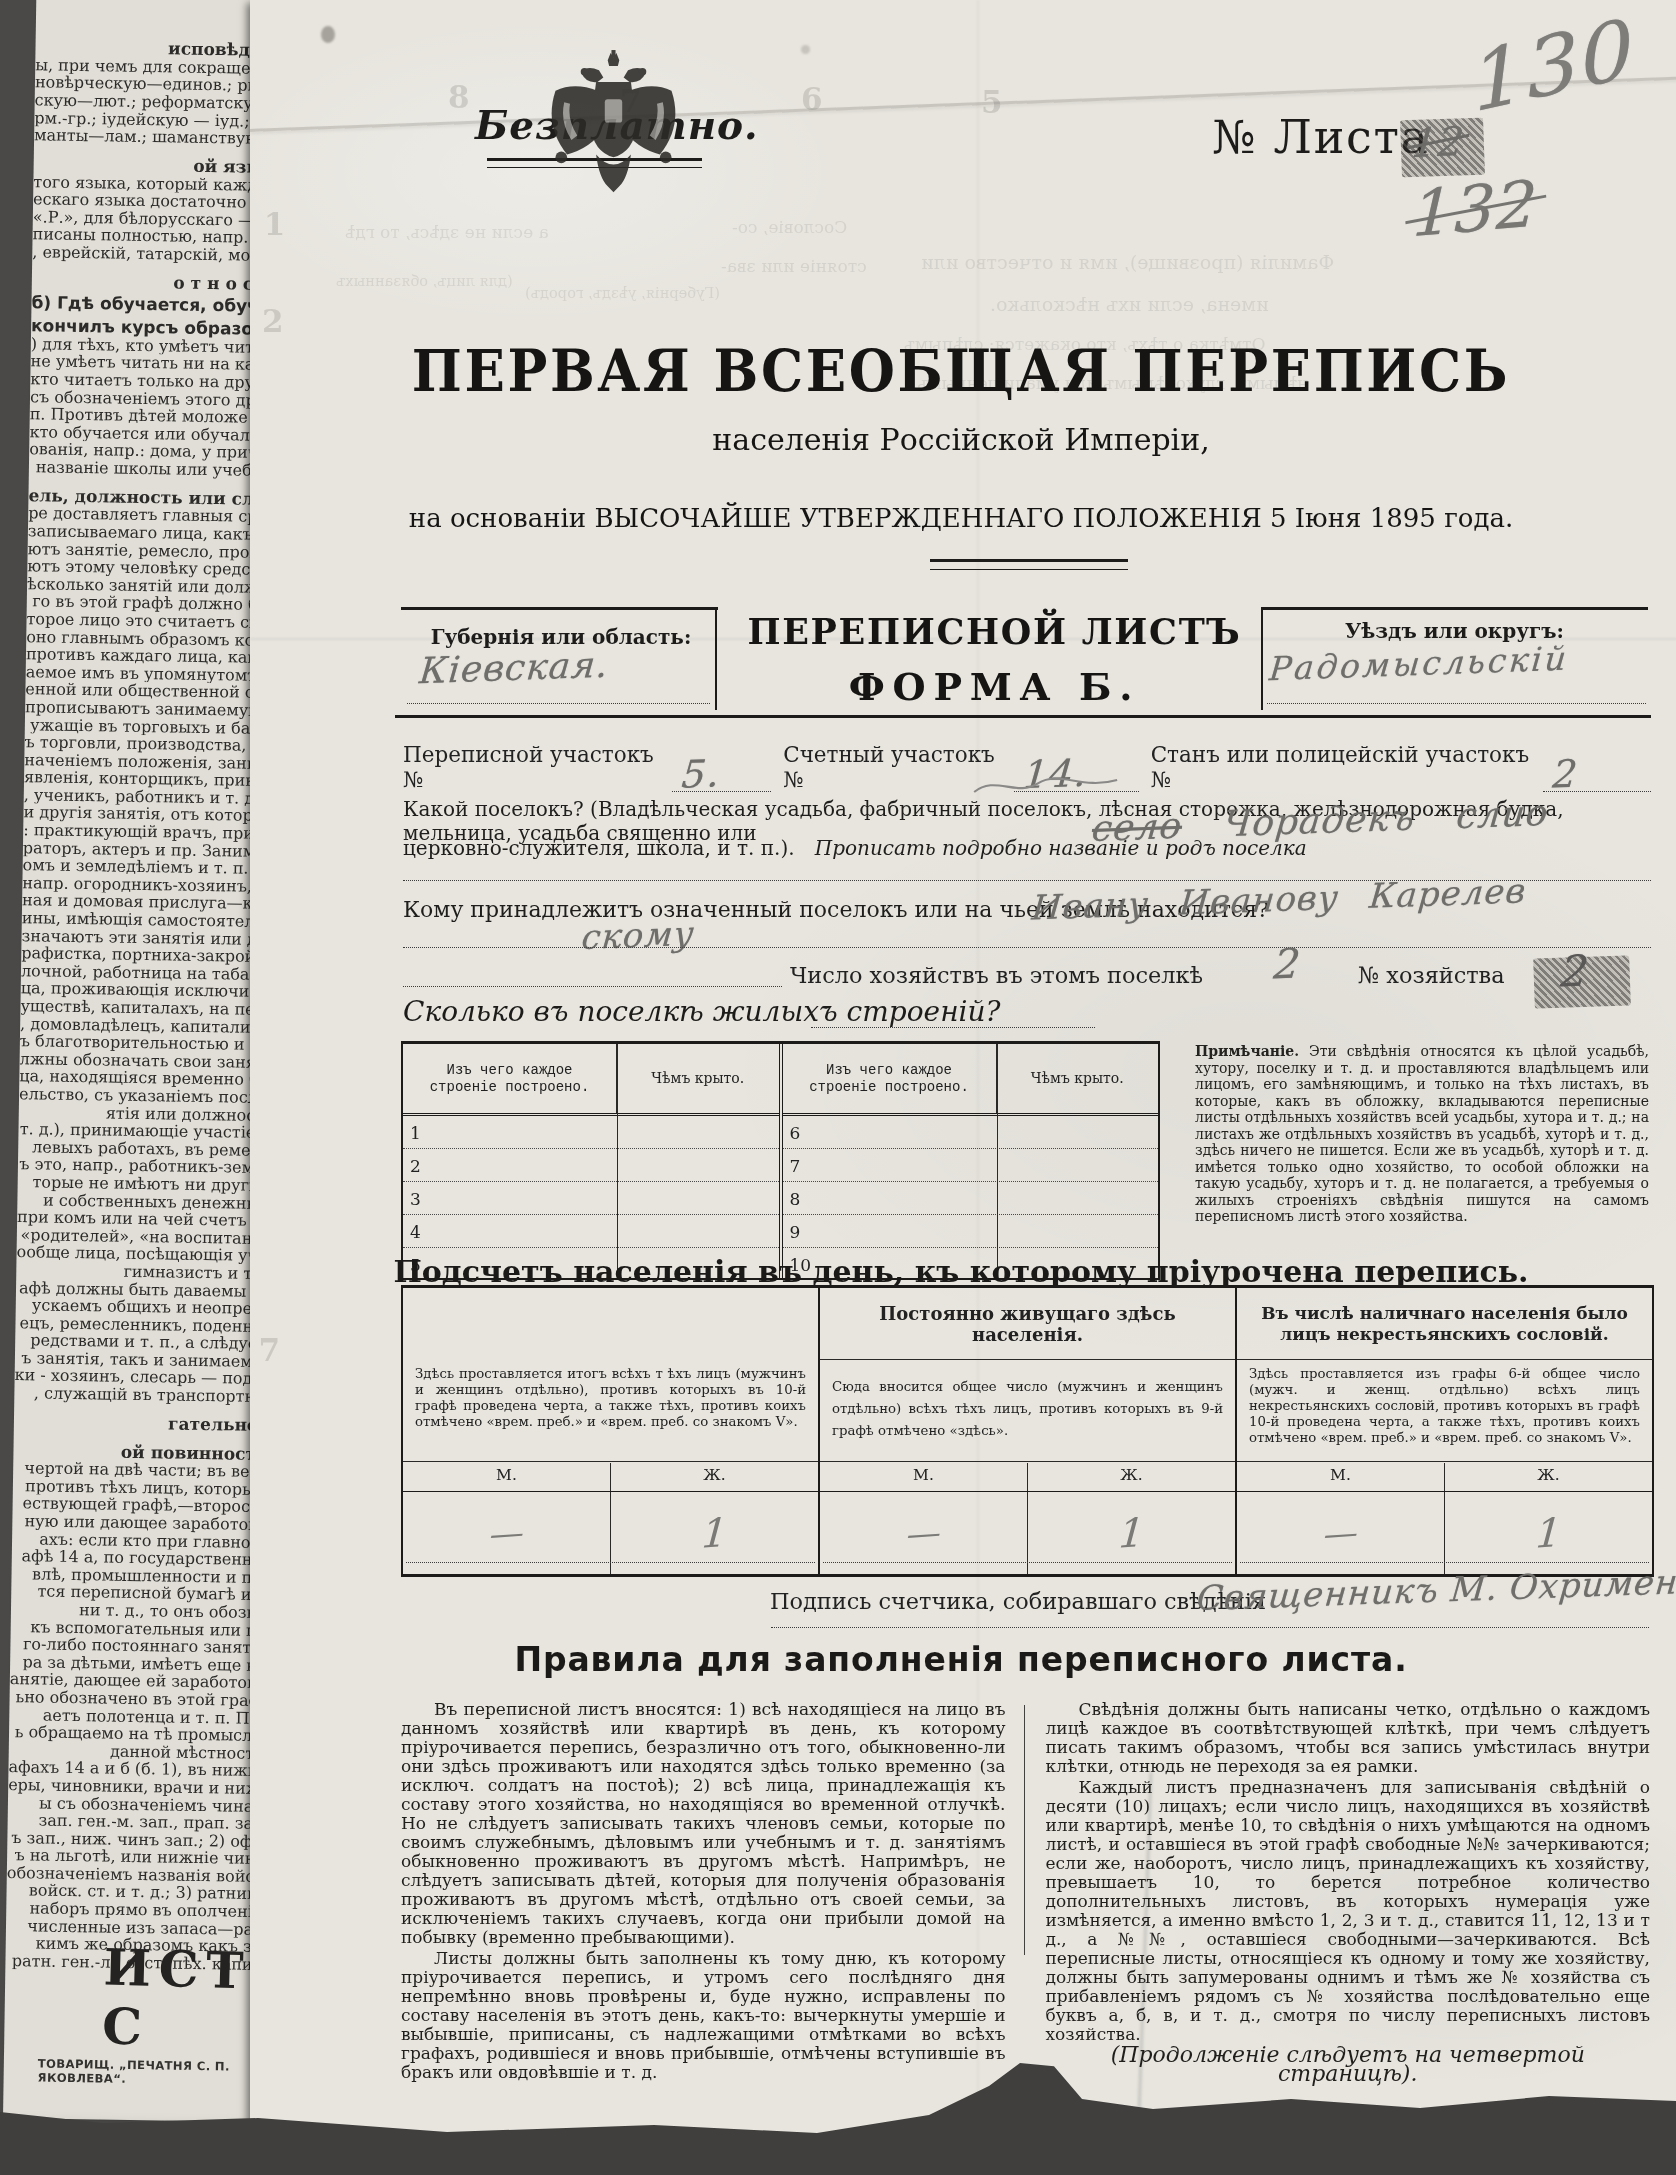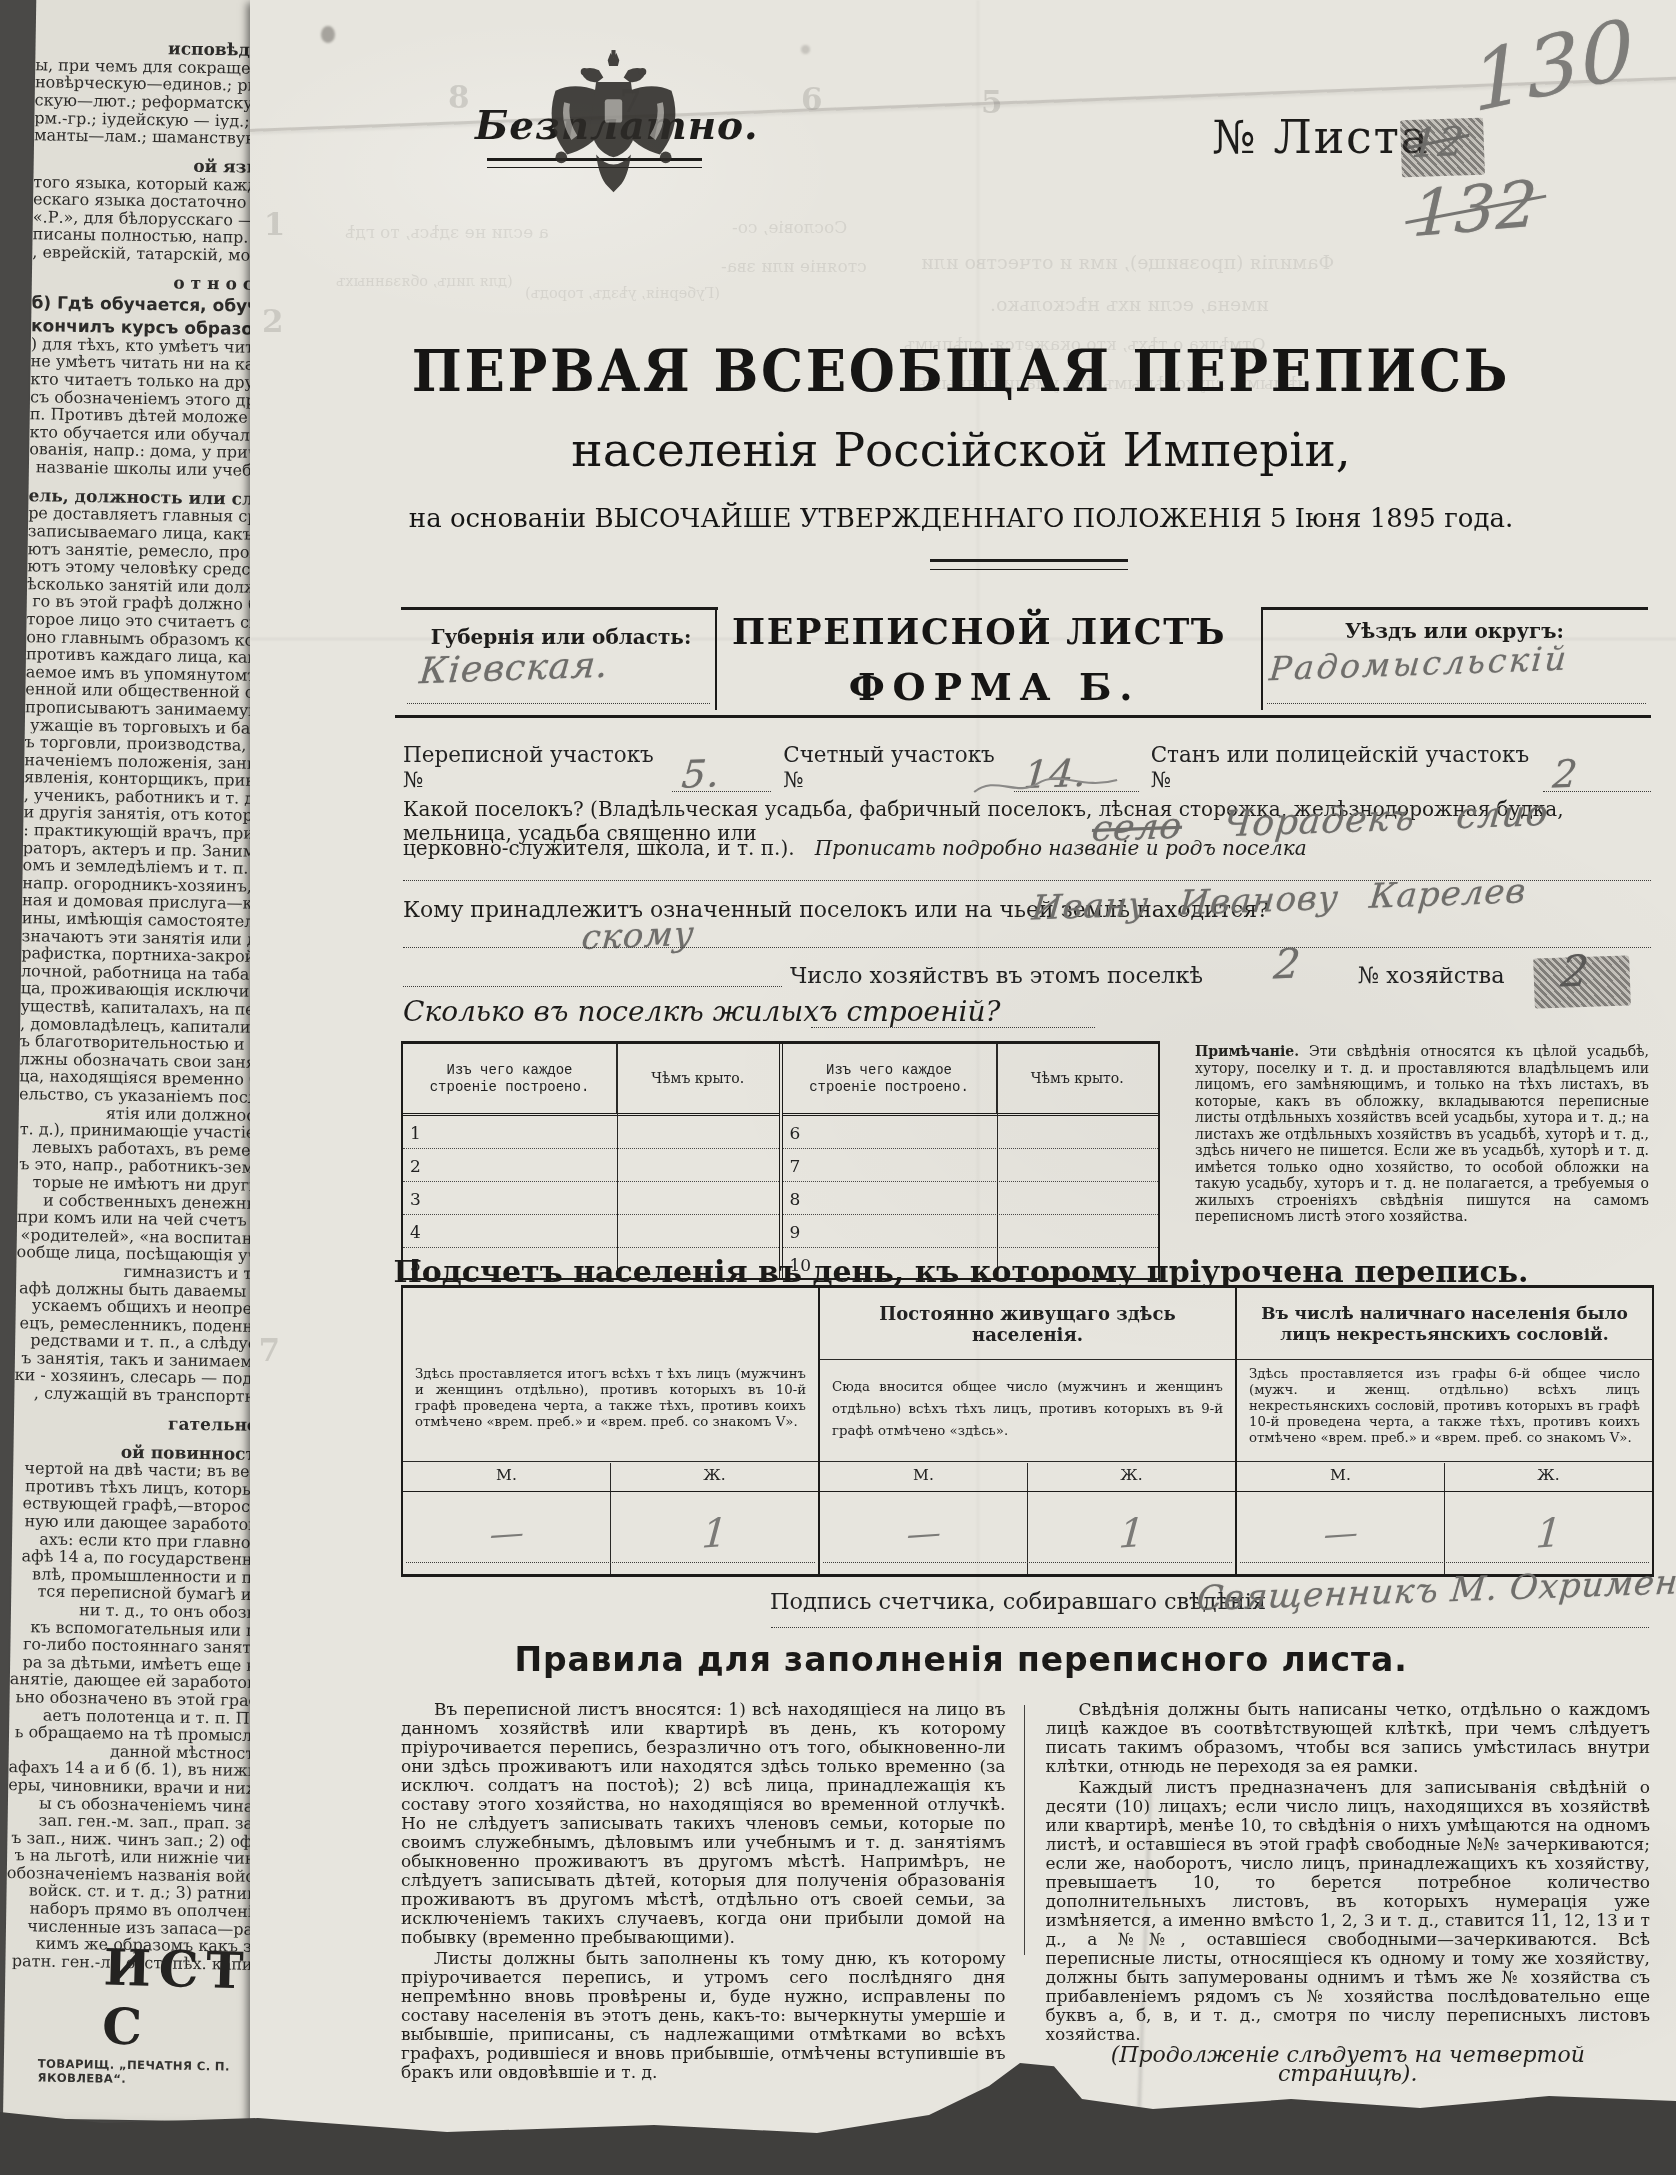--- a/index.html
+++ b/index.html
@@ -44,31 +44,31 @@
   .sm1{left:1151px;top:119px;width:83px;height:57px;}
   .hw{font-style:italic;color:#6f6e6b;letter-spacing:0.9px;transform:skewX(-7deg) rotate(-2deg);
       white-space:nowrap;text-shadow:0 0 0.9px rgba(110,108,105,.5);}
   .hw12{left:1162px;top:119px;font-size:40px;}
   .hw12::after{content:'';position:absolute;left:-8%;right:-8%;top:46%;height:2.6px;background:#6b6a67;transform:rotate(-10deg);}
   .hw130{left:1223px;top:17px;font-size:83px;transform:skewX(-9deg) rotate(-13deg);color:#7e7d7a;}
   .hw132{left:1163px;top:172px;font-size:64px;transform:skewX(-7deg) rotate(-5deg);color:#787774;}
   .hw132::after{content:'';position:absolute;left:-6%;right:-6%;top:48%;height:3.4px;background:#79787500;border-top:3.4px solid #767572;transform:rotate(-6deg);}
   .t-band{left:86px;width:1250px;text-align:center;color:#161514;}
   .title1{top:339px;font-size:53px;font-weight:bold;letter-spacing:2.6px;transform:scaleY(1.08);}
-  .title2{top:422px;font-size:47px;}
+  .title2{top:422px;font-size:30px;}
   .title3{top:503px;font-size:26px;}
   .t-rule{left:680px;top:559px;width:198px;height:6.9px;border-top:3.4px solid #1d1c1a;border-bottom:1.7px solid #1d1c1a;}
   .boxrule{top:607px;height:3.4px;background:#1c1b19;}
   .br-l{left:151px;width:317px;} .br-r{left:1011px;width:387px;}
   .vline{top:607px;width:2.2px;height:103px;background:#1c1b19;}
   .vl-l{left:465px;} .vl-r{left:1011px;}
   .boxlabel{font-weight:bold;font-size:20px;color:#1d1c1a;}
   .gublab{left:169px;top:625px;width:284px;text-align:center;}
   .uezlab{left:1058px;top:619px;width:293px;text-align:center;}
-  .formname{left:482px;top:611px;width:525px;text-align:left;font-size:35px;font-weight:bold;letter-spacing:1.7px;color:#161514;}
+  .formname{left:482px;top:611px;width:525px;text-align:center;font-size:35px;font-weight:bold;letter-spacing:1.7px;color:#161514;}
   .formvar{left:482px;top:664px;width:525px;text-align:center;font-size:38px;font-weight:bold;letter-spacing:7.7px;color:#161514;}
   .hw-gub{left:170px;top:647px;font-size:36px;}
   .hw-uez{left:1020px;top:644px;font-size:33px;letter-spacing:2.6px;}
   .dots{border-bottom:1.7px dotted #3c3b39;}
   .dt-gub{left:157px;top:675px;width:303px;height:27.5px;}
   .dt-uez{left:1017px;top:675px;width:379px;height:27.5px;}
   .bigrule{left:145px;top:715px;width:1256px;height:3.4px;background:#1c1b19;}
   .precinct{left:153px;top:736px;width:1248px;font-size:21.5px;display:flex;align-items:flex-end;position:absolute;}
   .precinct .lab{position:static;}
   .precinct .seg{position:relative;border-bottom:1.7px dotted #3c3b39;height:29px;}

